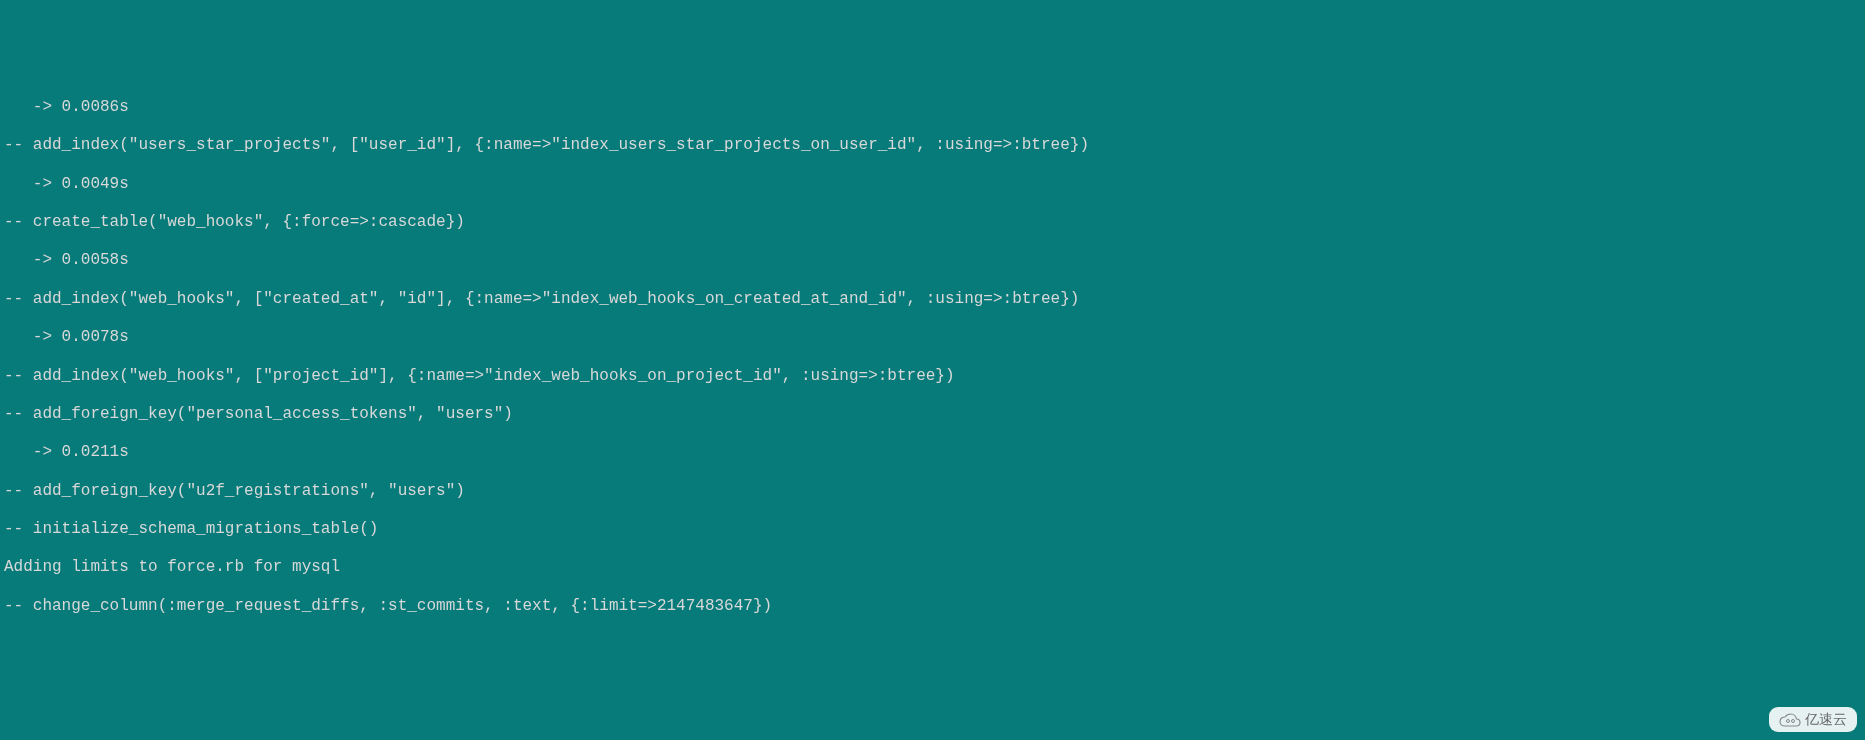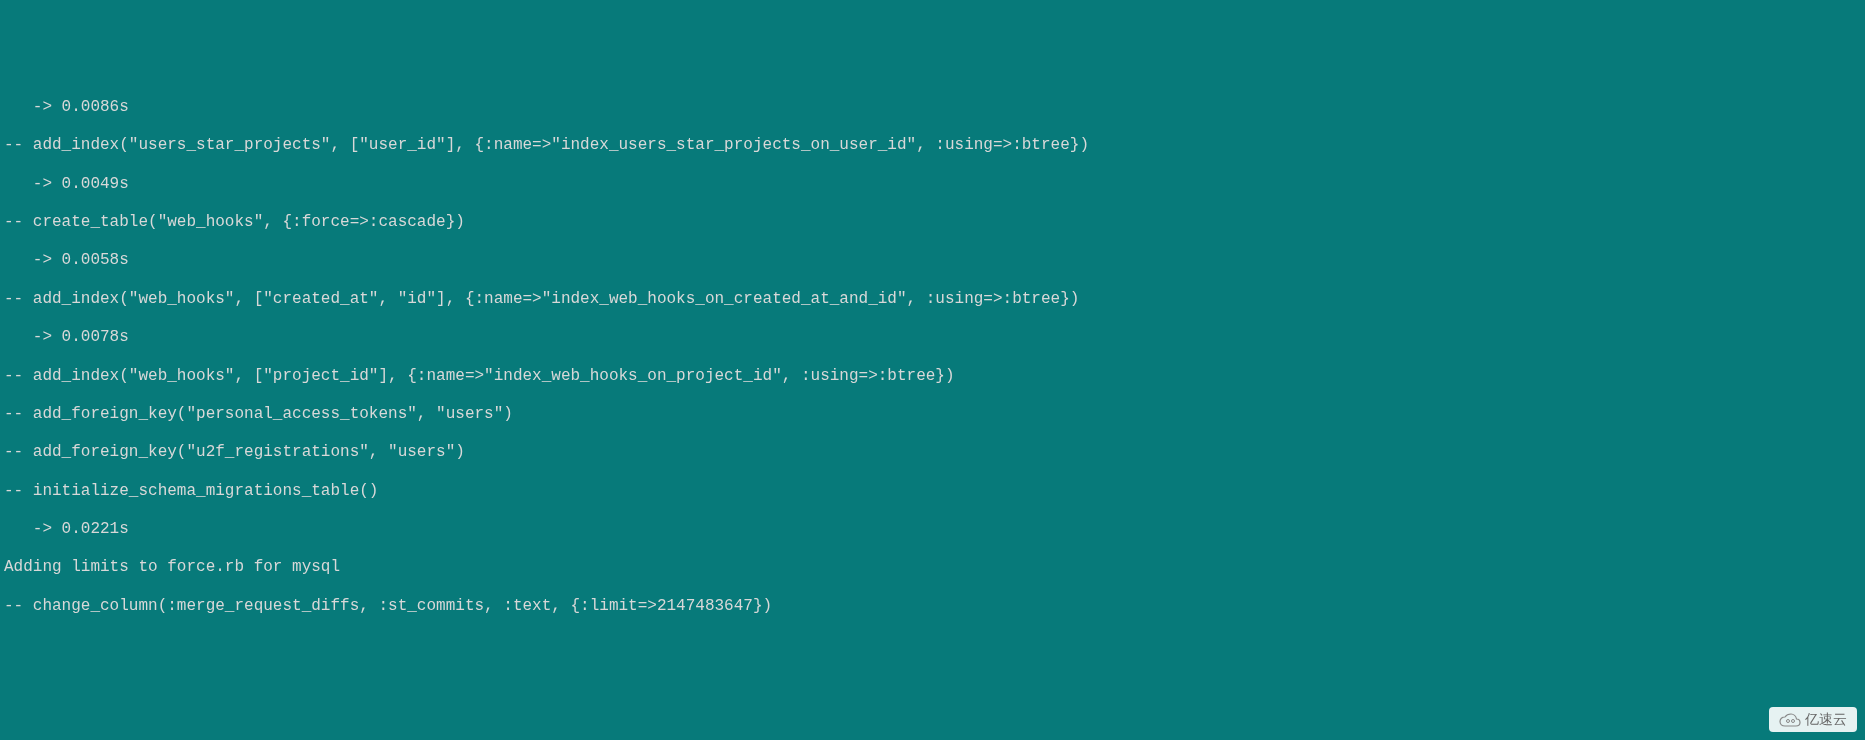--- a/index.html
+++ b/index.html
@@ -27,21 +27,21 @@
       display: block;
     }
     .green-text {
       color: #1fa81f;
     }
     .watermark {
       position: absolute;
       bottom: 8px;
       right: 8px;
       background: rgba(255,255,255,0.9);
-      border-radius: 4px;
+      border-radius: 9px;
       padding: 4px 10px;
       font-family: sans-serif;
       font-size: 14px;
       color: #666;
       display: flex;
       align-items: center;
       gap: 4px;
     }
     .watermark-icon {
       display: inline-flex;
@@ -56,23 +56,23 @@
 <div class="terminal-output">
 <span class="line">   -&gt; 0.0086s</span>
 <span class="line">-- add_index("users_star_projects", ["user_id"], {:name=&gt;"index_users_star_projects_on_user_id", :using=&gt;:btree})</span>
 <span class="line">   -&gt; 0.0049s</span>
 <span class="line">-- create_table("web_hooks", {:force=&gt;:cascade})</span>
 <span class="line">   -&gt; 0.0058s</span>
 <span class="line">-- add_index("web_hooks", ["created_at", "id"], {:name=&gt;"index_web_hooks_on_created_at_and_id", :using=&gt;:btree})</span>
 <span class="line">   -&gt; 0.0078s</span>
 <span class="line">-- add_index("web_hooks", ["project_id"], {:name=&gt;"index_web_hooks_on_project_id", :using=&gt;:btree})</span>
 <span class="line">-- add_foreign_key("personal_access_tokens", "users")</span>
+<span class="line">   -&gt; 0.0211s</span>
 <span class="line">-- add_foreign_key("u2f_registrations", "users")</span>
 <span class="line">-- initialize_schema_migrations_table()</span>
-<span class="line">   -&gt; 0.0221s</span>
 <span class="line">Adding limits to force.rb for mysql</span>
 <span class="line">-- change_column(:merge_request_diffs, :st_commits, :text, {:limit=&gt;2147483647})</span>
 
 
 
 
 
 
 
 

